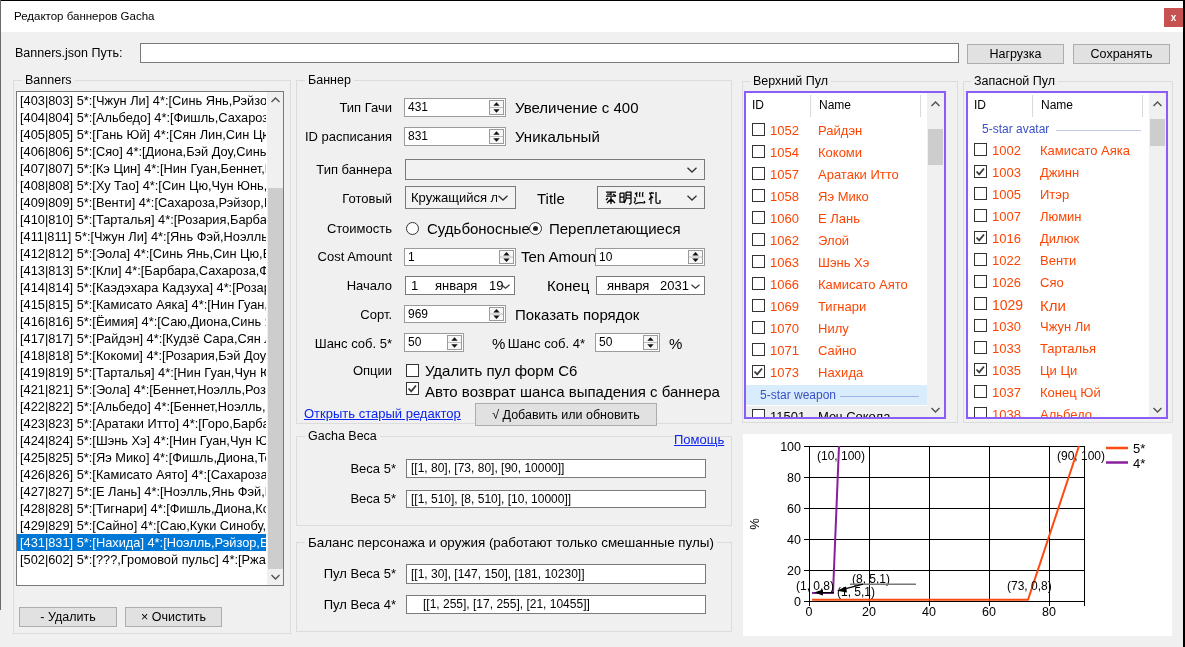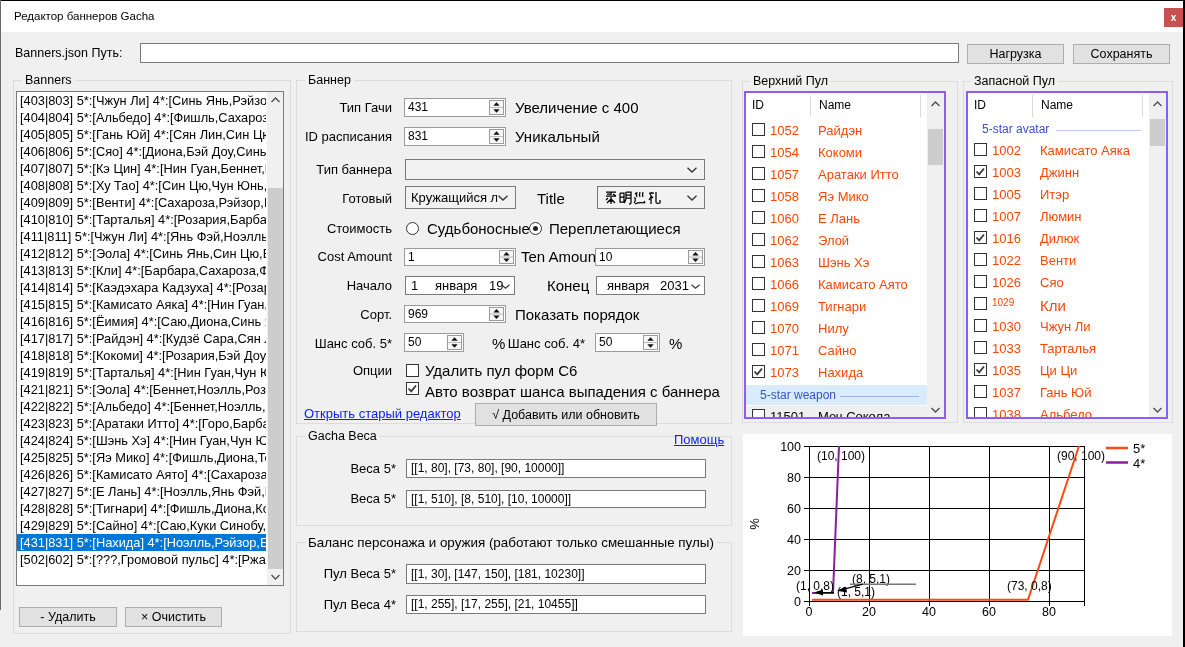--- a/index.html
+++ b/index.html
@@ -229,21 +229,21 @@
 <div class="link" style="left:674px;top:432px">Помощь</div>
 <div class="labr" style="left:296px;top:462px;width:100px">Веса 5*</div>
 <div class="tb" style="left:406px;top:459px;width:300px;height:19px;font-size:12px;line-height:17px;padding-left:4px">[[1, 80], [73, 80], [90, 10000]]</div>
 <div class="labr" style="left:296px;top:492px;width:100px">Веса 5*</div>
 <div class="tb" style="left:406px;top:490px;width:300px;height:18px;font-size:12px;line-height:16px;padding-left:4px">[[1, 510], [8, 510], [10, 10000]]</div>
 <div class="gb" style="left:296px;top:542px;width:436px;height:90px"></div>
 <div class="gl" style="left:305px;top:536px;font-size:13.4px">Баланс персонажа и оружия (работают только смешанные пулы)</div>
 <div class="labr" style="left:296px;top:567px;width:100px">Пул Веса 5*</div>
 <div class="tb" style="left:406px;top:564px;width:300px;height:20px;font-size:12px;line-height:18px;padding-left:4px">[[1, 30], [147, 150], [181, 10230]]</div>
 <div class="labr" style="left:296px;top:598px;width:100px">Пул Веса 4*</div>
-<div class="tb" style="left:406px;top:595px;width:300px;height:19px;font-size:12px;line-height:17px;padding-left:4px">[[1, 255], [17, 255], [21, 10455]]</div>
+<div class="tb" style="left:406px;top:595px;width:300px;height:19px;font-size:12px;line-height:17px;padding-left:16px">[[1, 255], [17, 255], [21, 10455]]</div>
 <div class="gb" style="left:742px;top:81px;width:216px;height:342px"></div>
 <div class="gl" style="left:750px;top:75px">Верхний Пул</div>
 <div class="grid" style="left:744px;top:91px;width:202px;height:328px">
 <div style="position:absolute;left:6px;top:5px;font-size:12px">ID</div>
 <div style="position:absolute;left:73px;top:5px;font-size:12px">Name</div>
 <div style="position:absolute;left:64px;top:2px;width:1px;height:22px;background:#dadada"></div>
 <div style="position:absolute;left:174px;top:2px;width:1px;height:22px;background:#dadada"></div>
 <div style="position:absolute;left:6px;top:30px;width:13px;height:13px;background:#fff;border:1.5px solid #333;box-sizing:border-box"></div>
 <div class="red" style="position:absolute;left:24px;top:30px;font-size:13px">1052</div>
 <div class="red" style="position:absolute;left:72px;top:30px;font-size:13px;white-space:nowrap">Райдэн</div>
@@ -332,38 +332,38 @@
     </div>
 <div class="red" style="position:absolute;left:24px;top:138px;font-size:13px">1016</div>
 <div class="red" style="position:absolute;left:72px;top:138px;font-size:13px;white-space:nowrap">Дилюк</div>
 <div style="position:absolute;left:6px;top:160px;width:13px;height:13px;background:#fff;border:1.5px solid #333;box-sizing:border-box"></div>
 <div class="red" style="position:absolute;left:24px;top:160px;font-size:13px">1022</div>
 <div class="red" style="position:absolute;left:72px;top:160px;font-size:13px;white-space:nowrap">Венти</div>
 <div style="position:absolute;left:6px;top:182px;width:13px;height:13px;background:#fff;border:1.5px solid #333;box-sizing:border-box"></div>
 <div class="red" style="position:absolute;left:24px;top:182px;font-size:13px">1026</div>
 <div class="red" style="position:absolute;left:72px;top:182px;font-size:13px;white-space:nowrap">Сяо</div>
 <div style="position:absolute;left:6px;top:204px;width:13px;height:13px;background:#fff;border:1.5px solid #333;box-sizing:border-box"></div>
-<div class="red" style="position:absolute;left:24px;top:204px;font-size:10px">1029</div>
+<div class="red" style="position:absolute;left:24px;top:204px;font-size:14px">1029</div>
 <div class="red" style="position:absolute;left:72px;top:204px;font-size:15px;white-space:nowrap">Кли</div>
 <div style="position:absolute;left:6px;top:226px;width:13px;height:13px;background:#fff;border:1.5px solid #333;box-sizing:border-box"></div>
 <div class="red" style="position:absolute;left:24px;top:226px;font-size:13px">1030</div>
 <div class="red" style="position:absolute;left:72px;top:226px;font-size:13px;white-space:nowrap">Чжун Ли</div>
 <div style="position:absolute;left:6px;top:248px;width:13px;height:13px;background:#fff;border:1.5px solid #333;box-sizing:border-box"></div>
 <div class="red" style="position:absolute;left:24px;top:248px;font-size:13px">1033</div>
 <div class="red" style="position:absolute;left:72px;top:248px;font-size:13px;white-space:nowrap">Тарталья</div>
 <div style="position:absolute;left:6px;top:270px;width:13px;height:13px;background:#fff;border:1.5px solid #333;box-sizing:border-box">
       <svg width="13" height="13" style="position:absolute;left:-1px;top:-1px">
         <polyline points="2.5,6.5 5.2,9.3 10,3.5" fill="none" stroke="#3a3a3a" stroke-width="1.8"></polyline>
       </svg>
     </div>
 <div class="red" style="position:absolute;left:24px;top:270px;font-size:13px">1035</div>
 <div class="red" style="position:absolute;left:72px;top:270px;font-size:13px;white-space:nowrap">Ци Ци</div>
 <div style="position:absolute;left:6px;top:292px;width:13px;height:13px;background:#fff;border:1.5px solid #333;box-sizing:border-box"></div>
 <div class="red" style="position:absolute;left:24px;top:292px;font-size:13px">1037</div>
-<div class="red" style="position:absolute;left:72px;top:292px;font-size:13px;white-space:nowrap">Гань Юй</div>
+<div class="red" style="position:absolute;left:72px;top:292px;font-size:13px;white-space:nowrap">Конец Юй</div>
 <div style="position:absolute;left:6px;top:314px;width:13px;height:13px;background:#fff;border:1.5px solid #333;box-sizing:border-box"></div>
 <div class="red" style="position:absolute;left:24px;top:314px;font-size:13px">1038</div>
 <div class="red" style="position:absolute;left:72px;top:314px;font-size:13px;white-space:nowrap">Альбедо</div>
 <div style="position:absolute;right:0;top:0;width:17px;height:328px;background:#f0f0f0"></div>
 <div style="position:absolute;right:1px;top:26px;width:15px;height:27px;background:#cdcdcd"></div>
 <svg style="position:absolute;right:4px;top:8px" width="9" height="6">
       <polyline points="0.5,5 4.5,1 8.5,5" fill="none" stroke="#505050" stroke-width="1.4"></polyline>
     </svg>
 <svg style="position:absolute;right:4px;top:314px" width="9" height="6">
       <polyline points="0.5,1 4.5,5 8.5,1" fill="none" stroke="#505050" stroke-width="1.4"></polyline>

